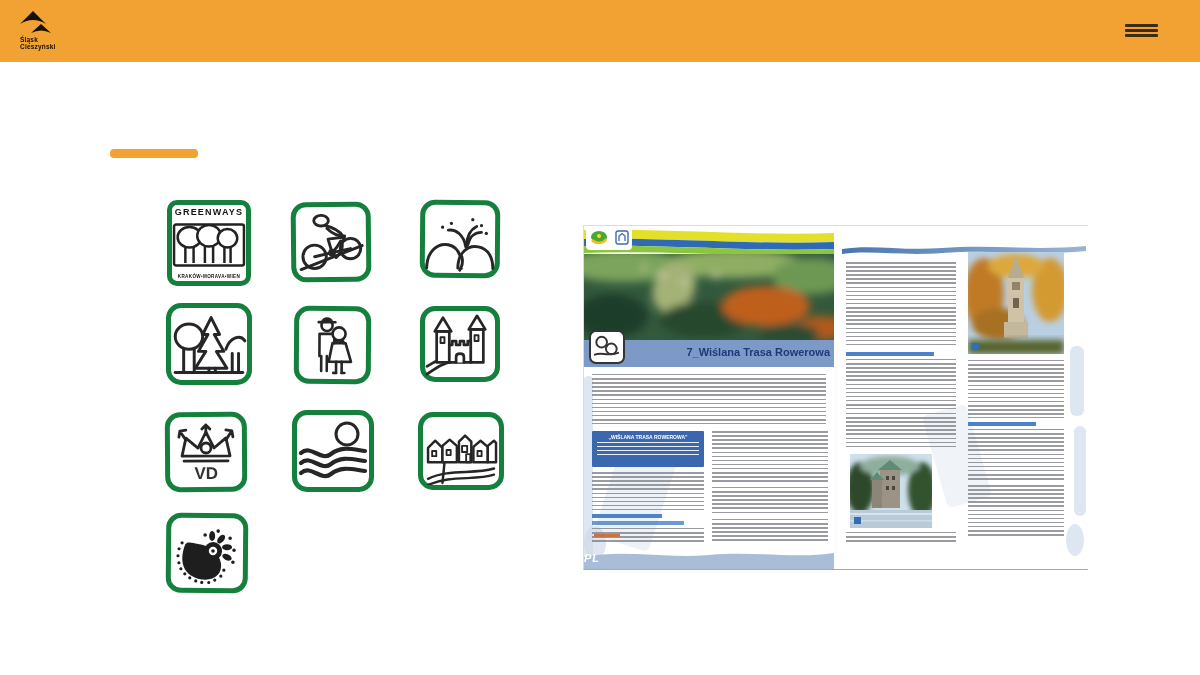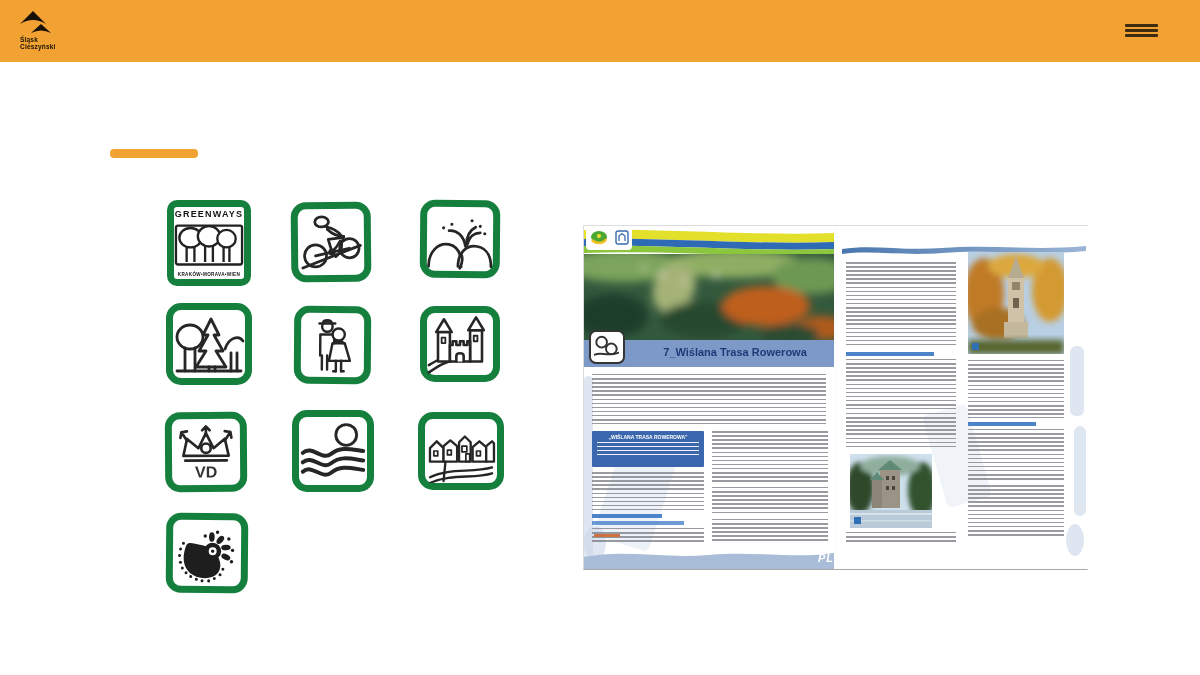--- a/index.html
+++ b/index.html
@@ -13,21 +13,21 @@
   .brand svg { display:block; }
   .brand-name { margin-top:1px; font-size:6.5px; line-height:7px; font-weight:bold; color:#161006; letter-spacing:.2px; padding-left:2px;}
   .menu { position:absolute; right:42px; top:24px; width:33px; height:13px; cursor:pointer; }
   .menu i { display:block; height:2.6px; background:#3d2b10; margin-bottom:2.4px; border-radius:1px; }
 
   
   .dash { position:absolute; left:110px; top:149px; width:88px; height:9px; background:#F2A233; border-radius:4px; }
   .title { position:absolute; left:234px; top:129px; font-size:30px; font-weight:bold; color:#3c3c3c; letter-spacing:-.3px; white-space:nowrap; }
 
   
-  .tile { position:absolute; background:#fff; border:7px solid #15803d; border-radius:15px;
+  .tile { position:absolute; background:#fff; border:5px solid #15803d; border-radius:15px;
           display:flex; align-items:center; justify-content:center; }
   .tile svg { width:100%; height:100%; display:block; }
   .t1 { left:167px; top:200px; width:84px; height:86px; border-radius:10px; flex-direction:column; justify-content:flex-start; }
   .t2 { left:291px; top:202px; width:80px; height:80px; transform:rotate(-.6deg); }
   .t3 { left:420px; top:200px; width:80px; height:78px; transform:rotate(.5deg); }
   .t4 { left:166px; top:303px; width:86px; height:82px; }
   .t5 { left:294px; top:306px; width:77px; height:78px; transform:rotate(.4deg); }
   .t6 { left:420px; top:306px; width:80px; height:76px; }
   .t7 { left:165px; top:412px; width:82px; height:80px; transform:rotate(-.4deg); }
   .t8 { left:292px; top:410px; width:82px; height:82px; }
@@ -43,34 +43,34 @@
   .pageL, .pageR { position:absolute; top:0; height:343px; background:#fff; }
   .pageL { left:0; width:250px; }
   .pageR { left:254px; width:250px; }
   .deco { position:absolute; background:#ccd9ea; opacity:.65; border-radius:6px; }
 
   .stripes { position:absolute; left:0; top:0; width:250px; height:30px; }
   .logochip { position:absolute; left:2px; top:1px; width:46px; height:23px; background:#fff; border-radius:4px;
               display:flex; align-items:center; justify-content:space-around; z-index:3; }
   .aerial { position:absolute; left:0; top:28px; width:250px; height:86px; }
   .banner { position:absolute; left:0; top:114px; width:250px; height:27px; background:#7d99c7; }
-  .banner-title { position:absolute; left:56px; right:4px; top:6px; text-align:center; font-size:11px; font-weight:bold; color:#1c3b78; }
+  .banner-title { position:absolute; left:56px; right:4px; top:6px; text-align:right; font-size:11px; font-weight:bold; color:#1c3b78; }
   .sketchbox { position:absolute; left:5px; top:-10px; width:36px; height:34px; background:#fff; border:2.5px solid #343434; border-radius:7px; }
 
   .tl  { background-image:repeating-linear-gradient(to bottom,#7d7f86 0,#7d7f86 1.5px,transparent 1.5px,transparent 4.1px); opacity:.78; position:absolute; }
   .tlw { background-image:repeating-linear-gradient(to bottom,rgba(255,255,255,.9) 0,rgba(255,255,255,.9) 1.4px,transparent 1.4px,transparent 3.9px); }
   .hblue { position:absolute; background:#2e6fc0; opacity:.85; }
   .chip-red { position:absolute; background:#c8500f; }
 
   .infobox { position:absolute; left:8px; top:205px; width:112px; height:36px; background:#3a67ae; border-radius:1px; padding:3px 5px; }
   .infobox-title { display:block; font-size:5px; line-height:6px; font-weight:bold; color:#fff; text-align:center; }
   .infobox .bars { height:16px; margin-top:2px; }
 
   .footerwave { position:absolute; left:0; top:319px; width:250px; height:24px; }
-  .pl { position:absolute; left:0; top:326px; width:250px; text-align:right; font-size:11px; font-weight:bold; font-style:italic; color:#fff; letter-spacing:1px; }
+  .pl { position:absolute; left:0; top:326px; width:250px; text-align:left; font-size:11px; font-weight:bold; font-style:italic; color:#fff; letter-spacing:1px; }
 
   .ribbon { position:absolute; left:4px; top:16px; width:244px; height:13px; }
   .photo { position:absolute; }
   .photo svg { display:block; }
   .badge { position:absolute; left:4px; bottom:4px; width:7px; height:7px; background:#2f6fb5; }
 </style>
 </head>
 <body>
 
 <div class="stage">

